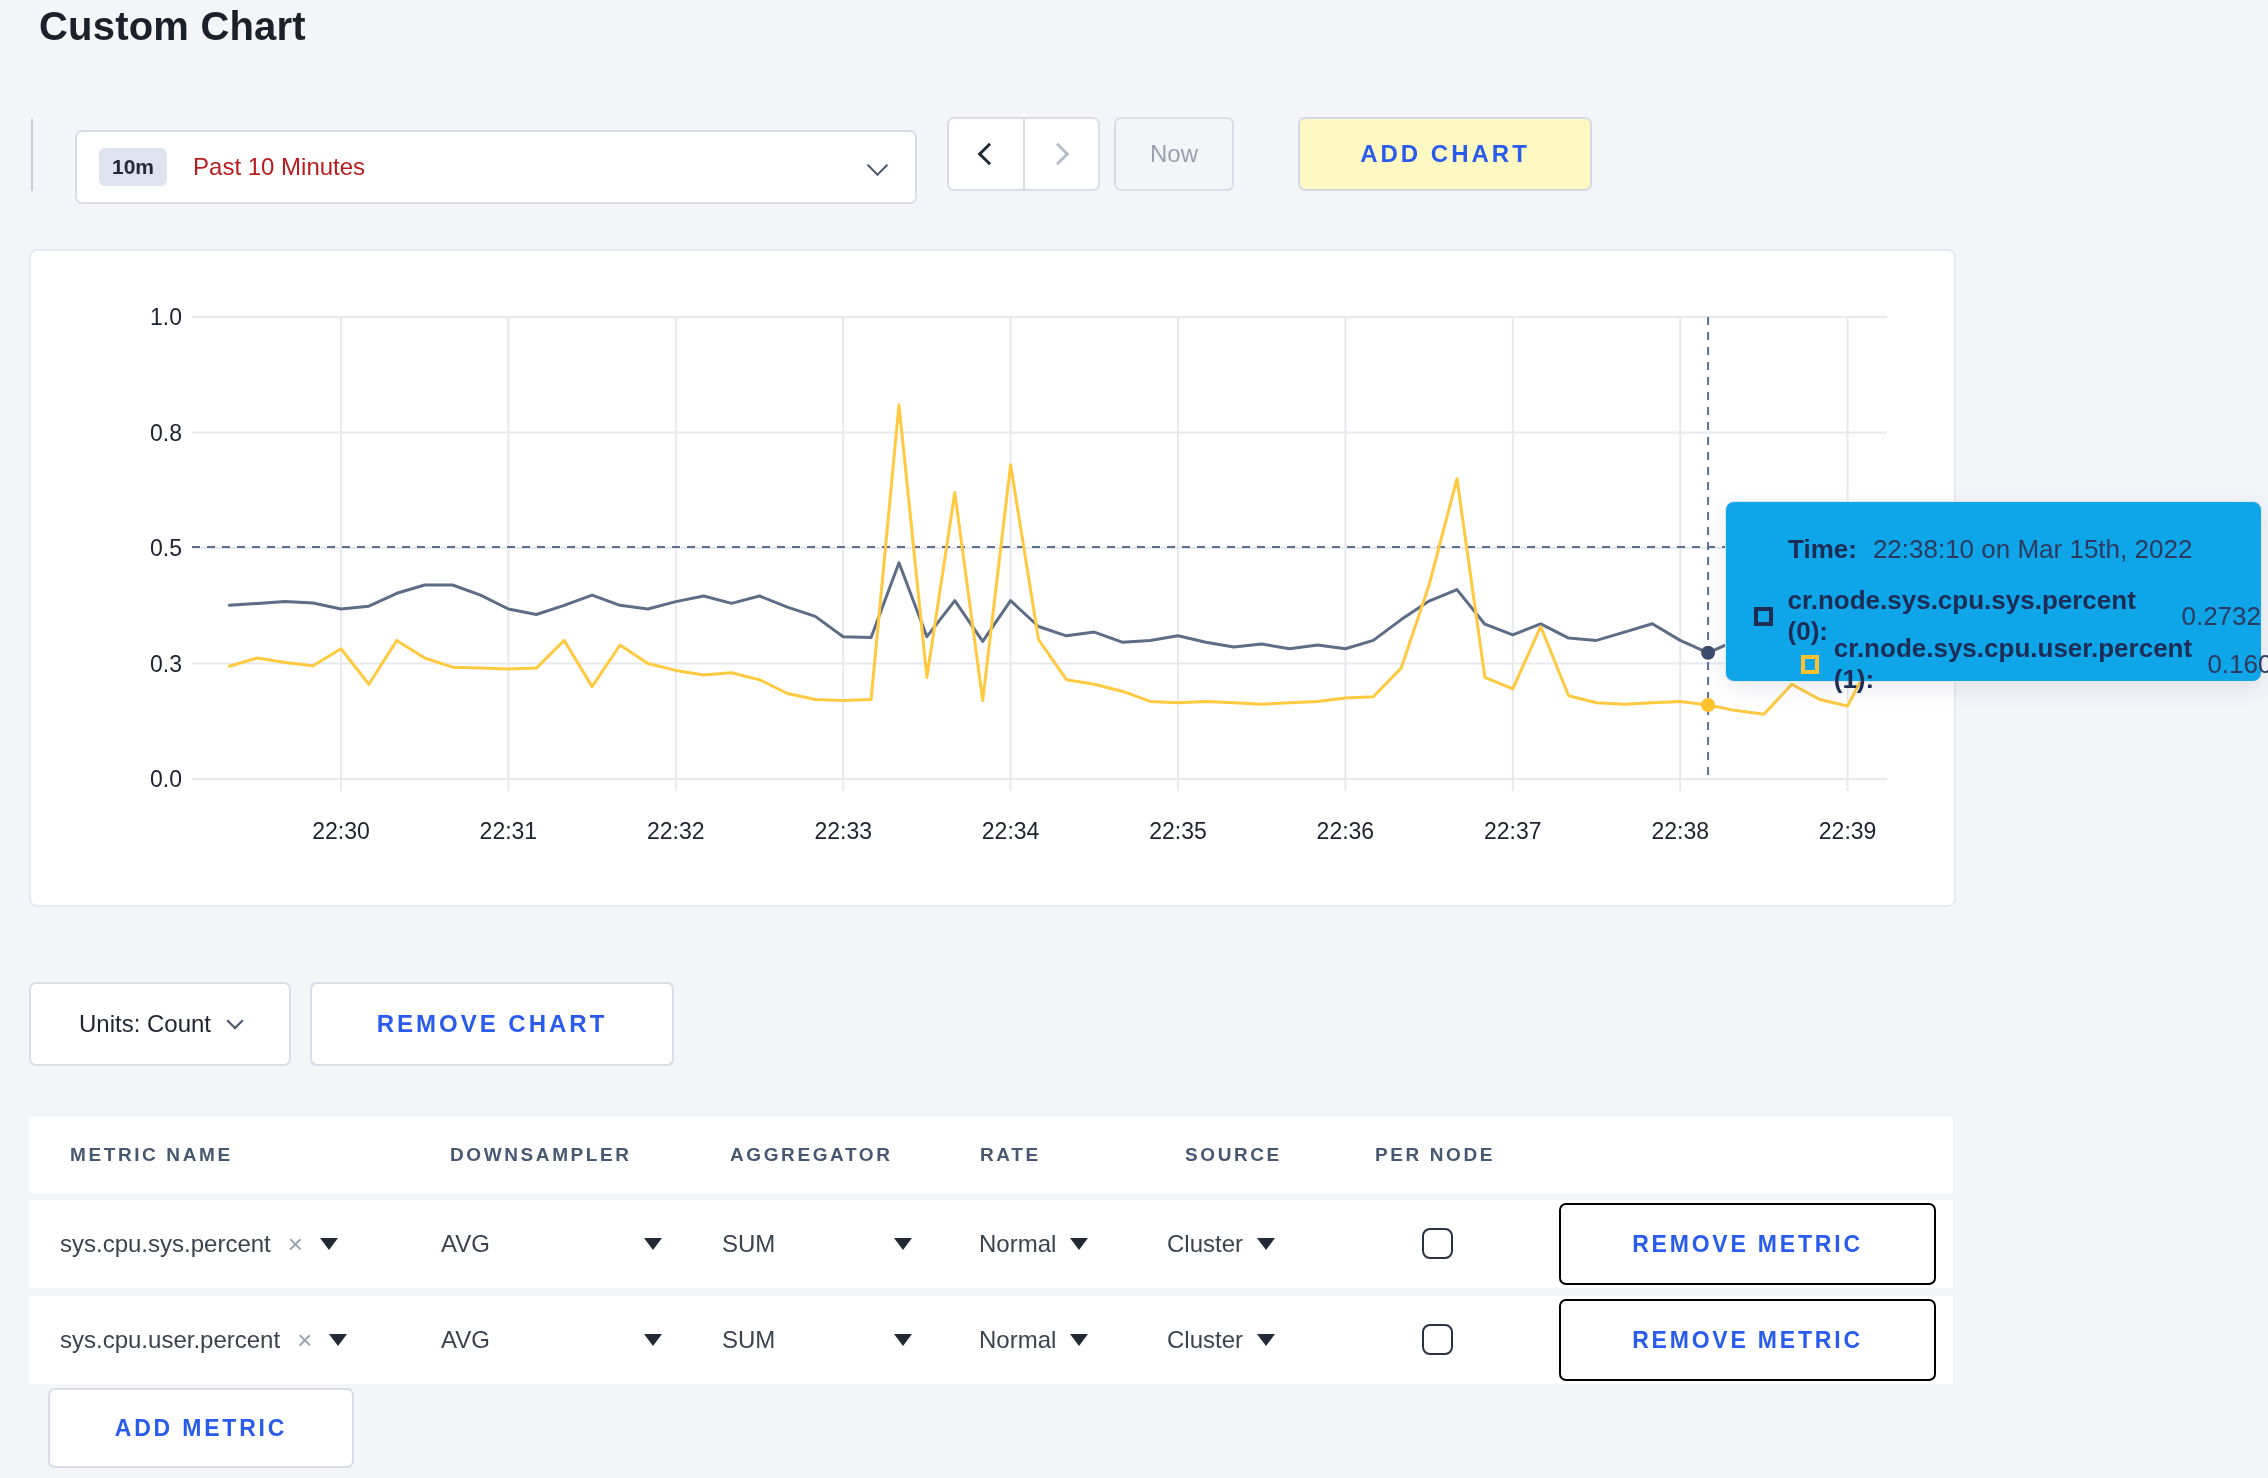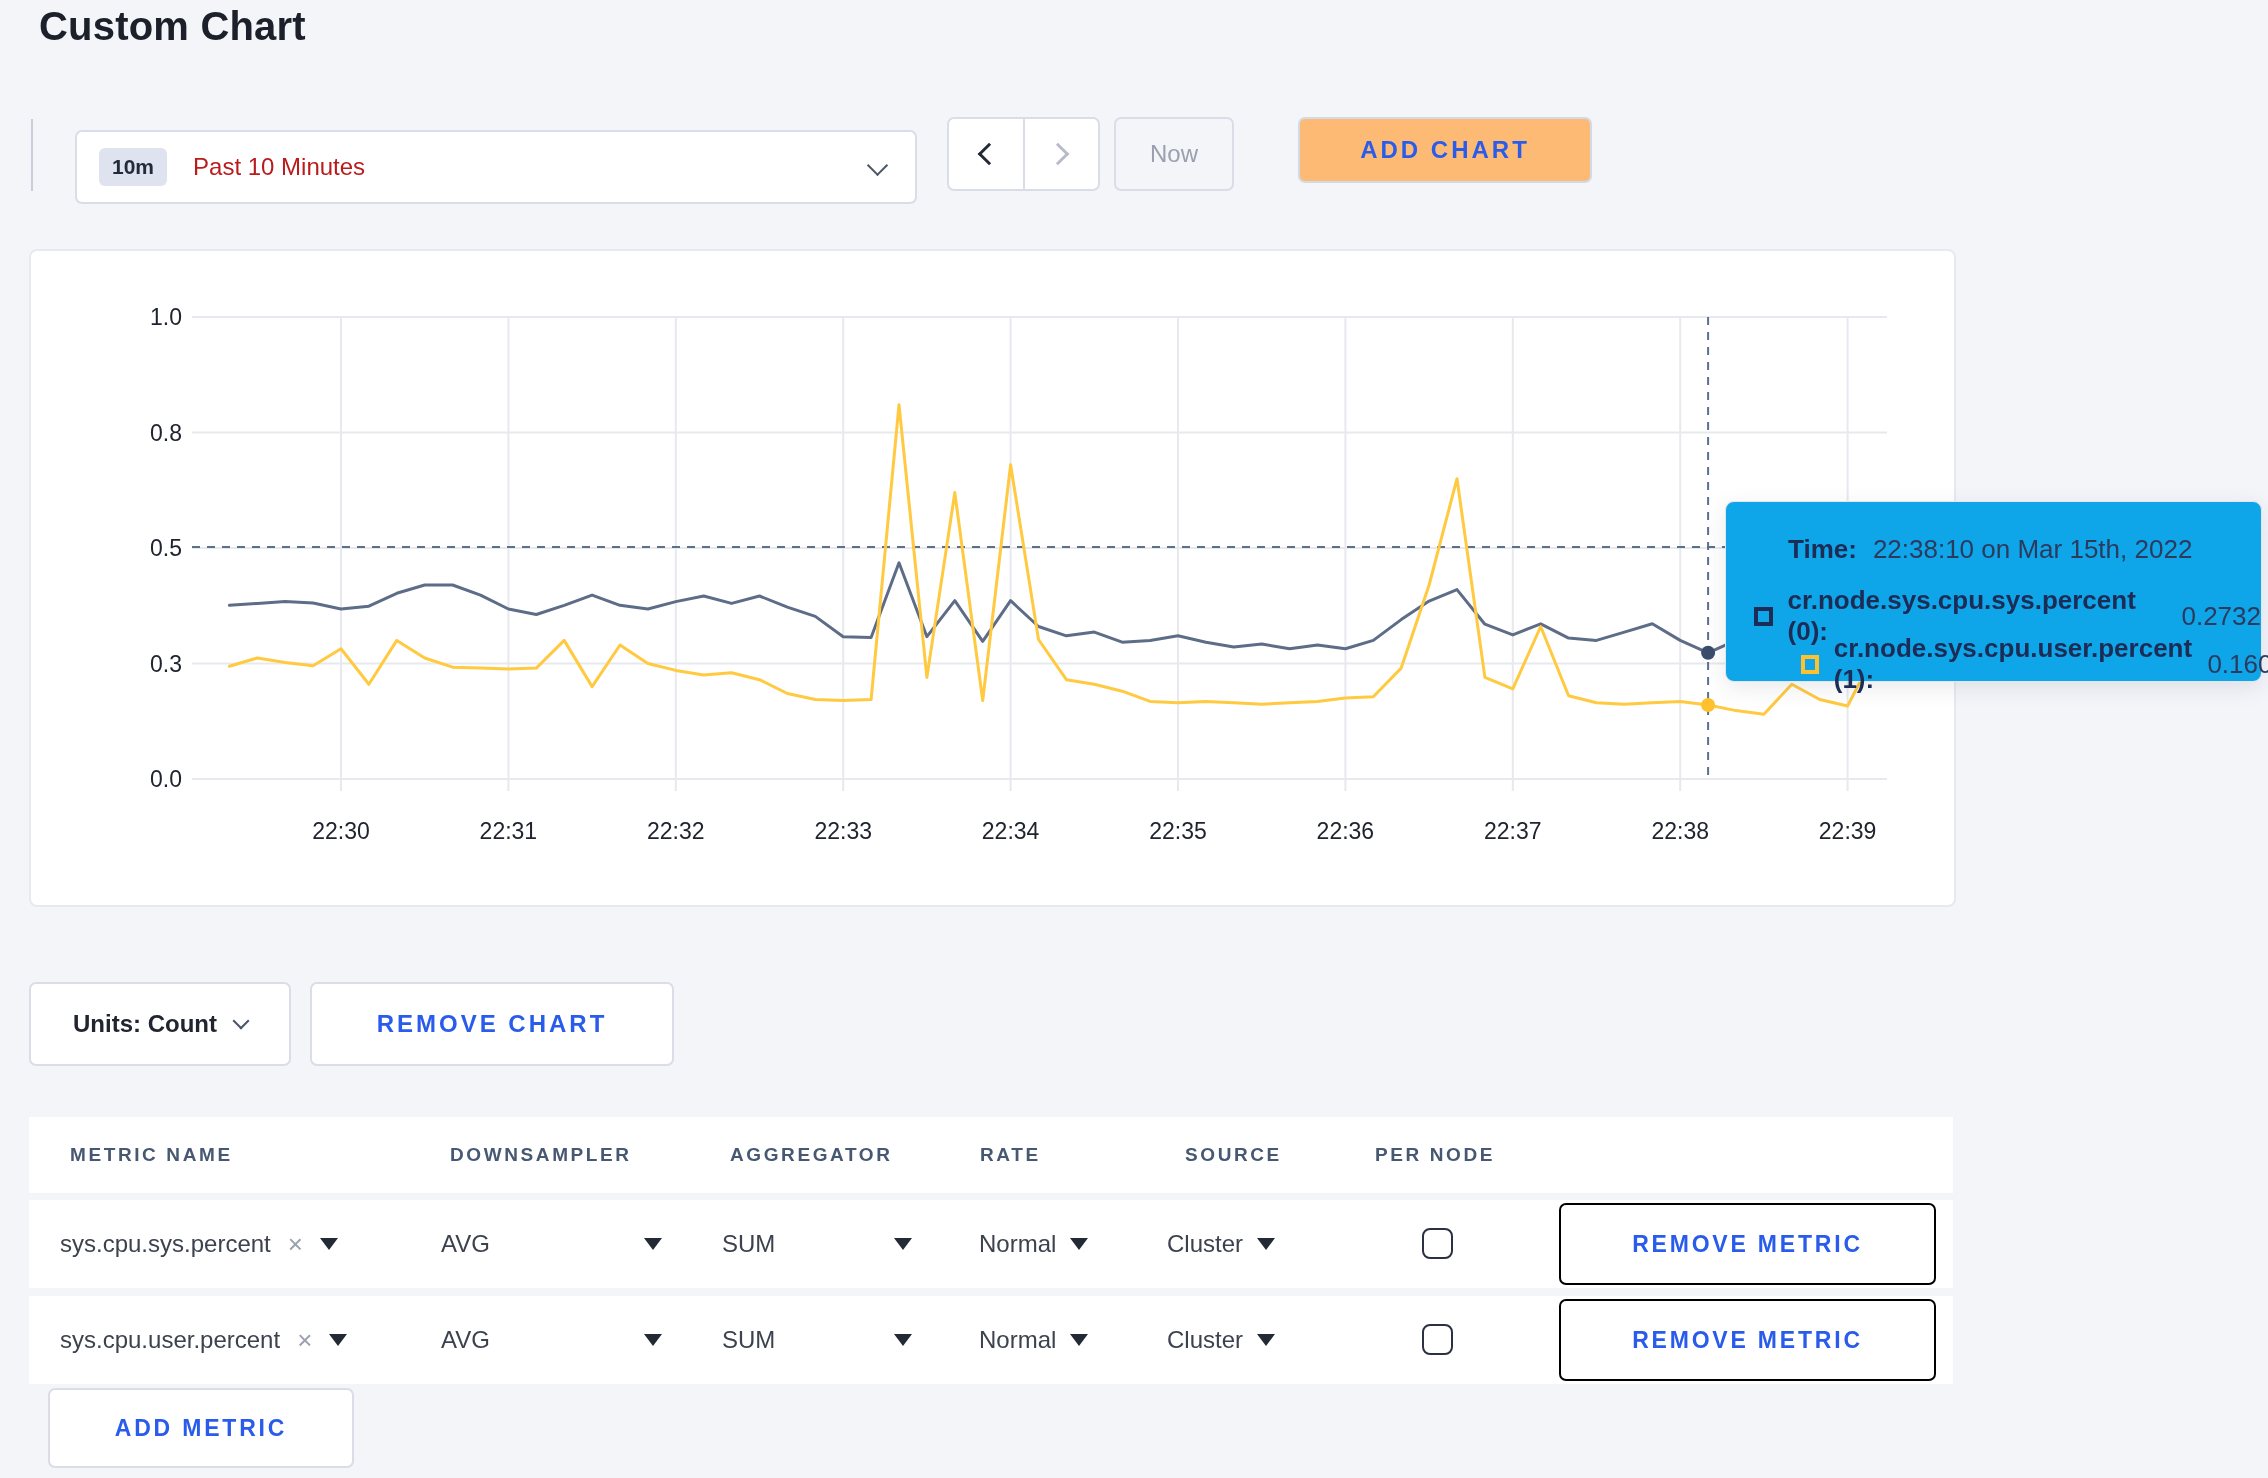--- a/index.html
+++ b/index.html
@@ -52,22 +52,22 @@
     width:16px; height:16px; border-right:3px solid #b8bcc9; border-top:3px solid #b8bcc9;
     transform:rotate(45deg); margin-right:6px;
   }
   .now-button {
     position:absolute; left:1114px; top:117px; width:120px; height:74px;
     border:2px solid #dadde8; border-radius:7px; background:transparent;
     display:flex; align-items:center; justify-content:center;
     font-size:24px; color:#9aa0af; cursor:default;
   }
   .add-chart-button {
-    position:absolute; left:1298px; top:117px; width:294px; height:66px;
-    background:#fdba74; border:2px solid #d4d9e6; border-radius:7px;
+    position:absolute; left:1298px; top:117px; width:294px; height:74px;
+    background:#fef9c3; border:2px solid #d4d9e6; border-radius:7px;
     display:flex; align-items:center; justify-content:center;
     font-size:24px; font-weight:600; letter-spacing:3px; color:#2a5ceb; cursor:pointer;
   }
 
   
   .chart-card {
     position:absolute; left:29px; top:249px; width:1927px; height:658px;
     background:#fff; border:2px solid #e7e9f1; border-radius:8px;
   }
   .chart-card svg { position:absolute; left:0; top:0; }
@@ -88,21 +88,21 @@
   .tt-square { width:19px; height:19px; border-width:4px; border-style:solid; margin-right:15px; }
   .tt-row .tt-name { font-weight:bold; margin-right:14px; }
   .tt-row .tt-value { color:#2c3a5e; }
 
   
   .units-select {
     position:absolute; left:29px; top:982px; width:262px; height:84px;
     background:#fff; border:2px solid #dadde8; border-radius:7px;
     display:flex; align-items:center; justify-content:center; gap:18px; cursor:pointer;
   }
-  .units-select .label { font-size:24px; font-weight:bold; color:#20252f; }
+  .units-select .label { font-size:24px; font-weight:normal; color:#20252f; }
   .units-select .chev { width:12px; height:12px; border-width:2px; margin-top:-6px; }
   .remove-chart-button {
     position:absolute; left:310px; top:982px; width:364px; height:84px;
     background:#fff; border:2px solid #dadde8; border-radius:7px;
     display:flex; align-items:center; justify-content:center;
     font-size:24px; font-weight:600; letter-spacing:3px; color:#2a5ceb; cursor:pointer;
   }
 
   
   .table-header {

